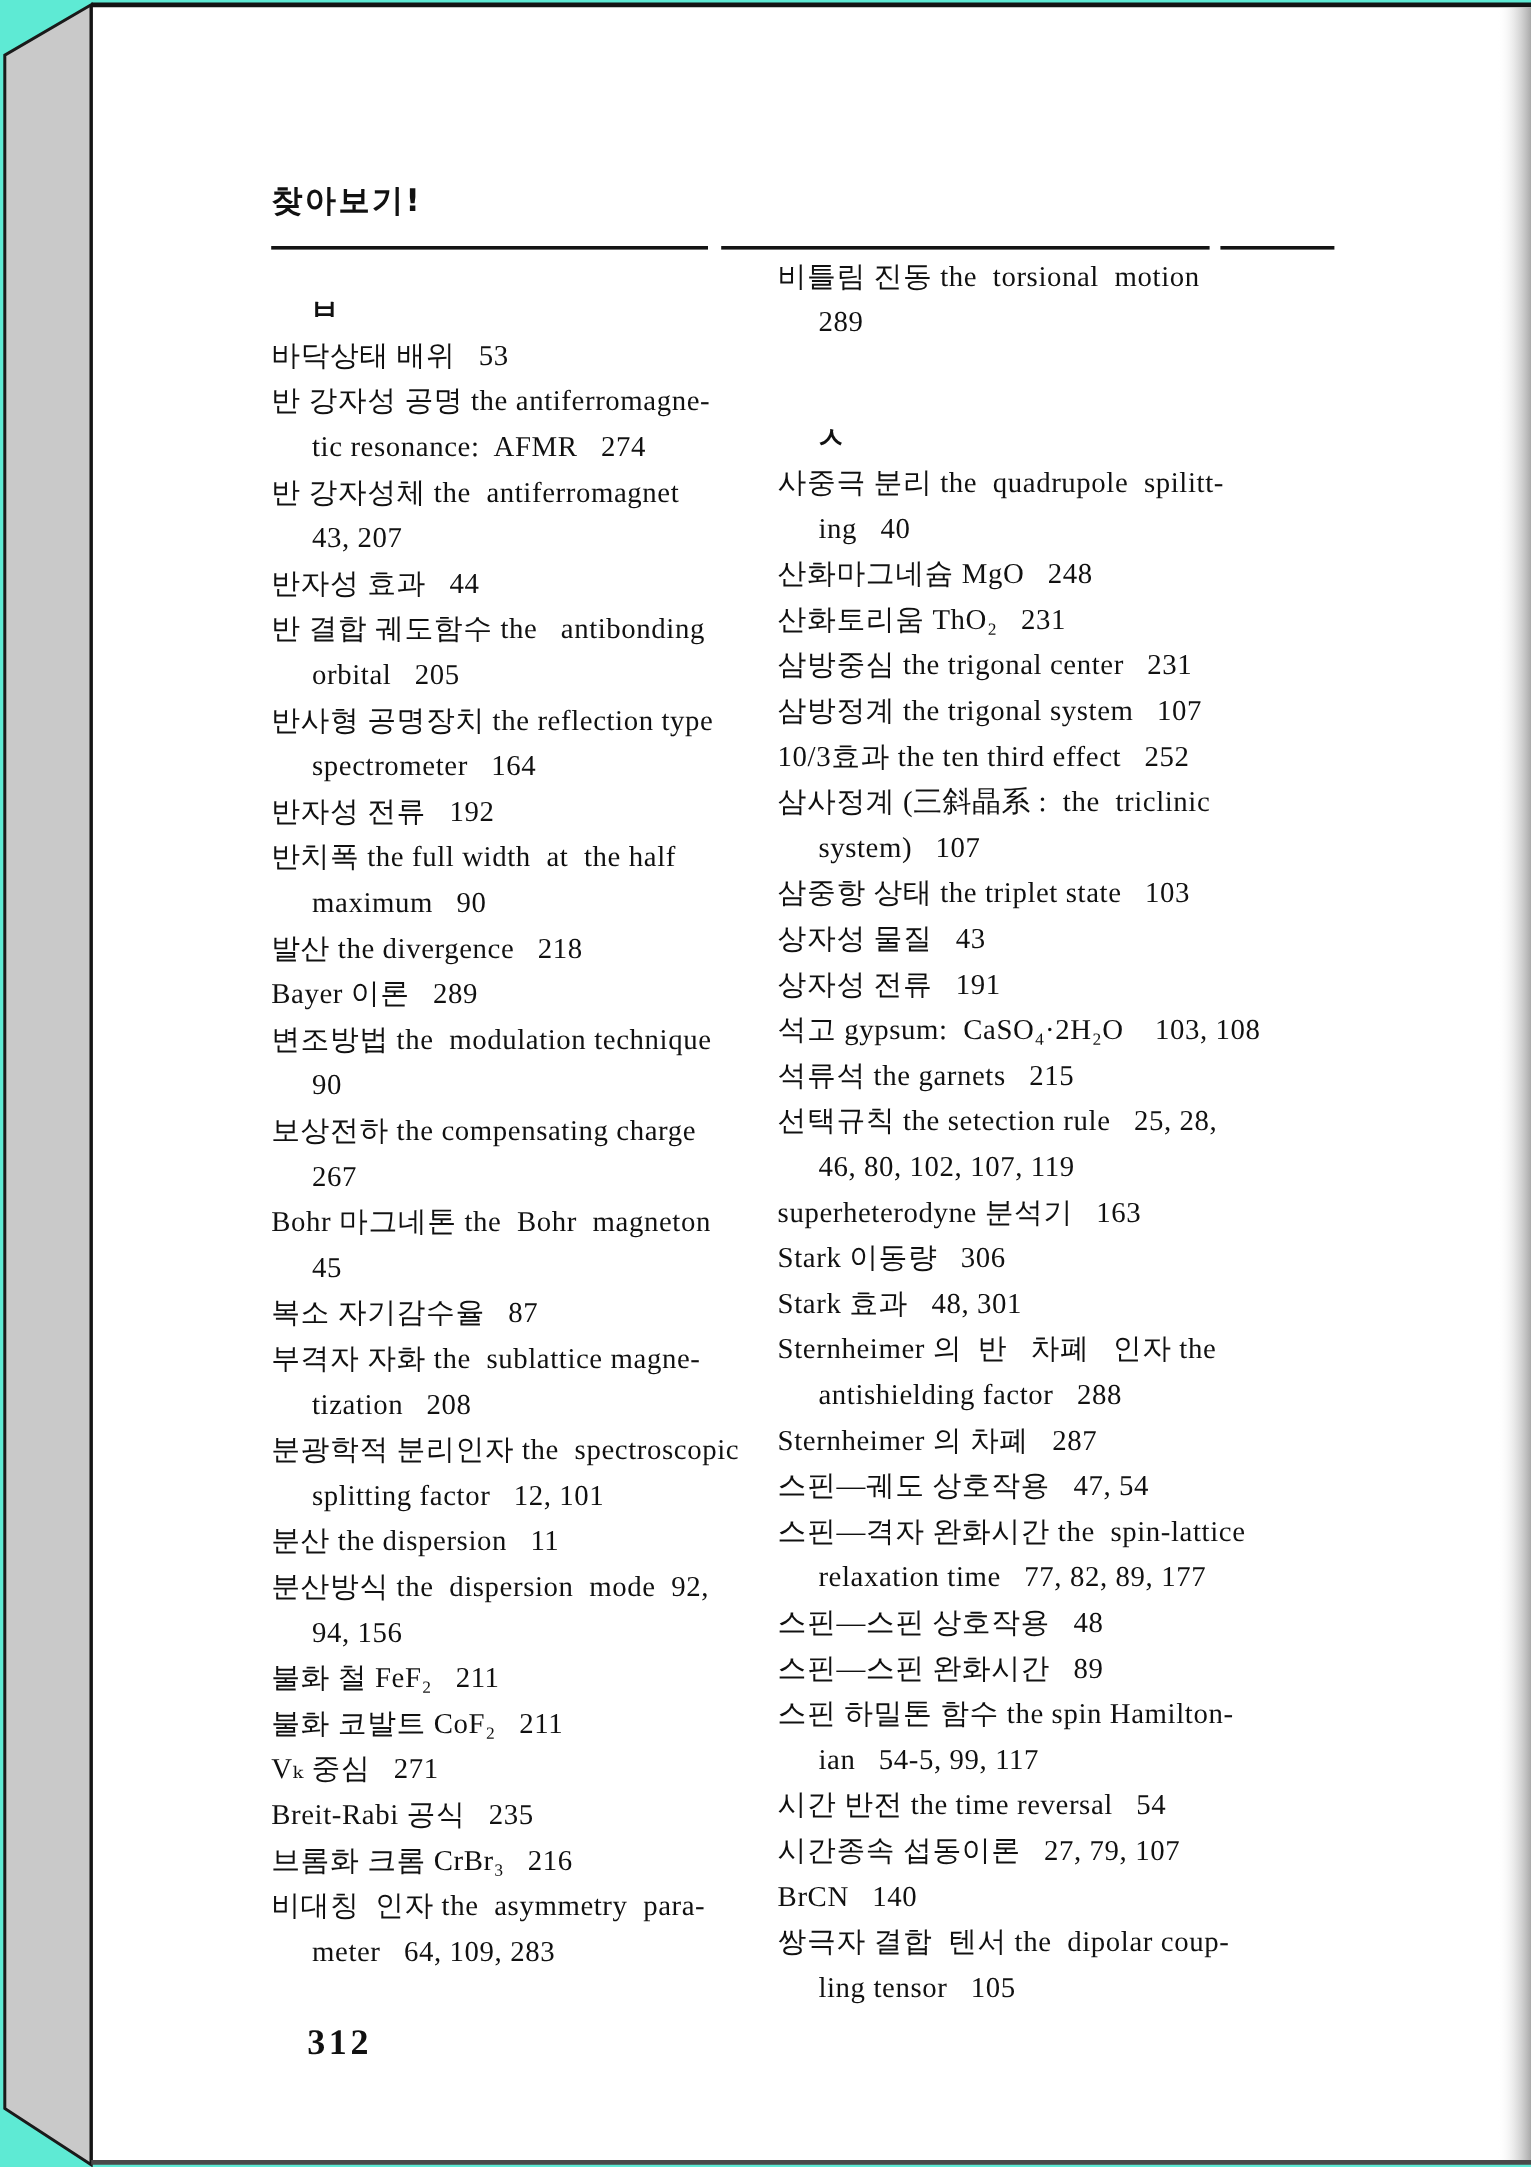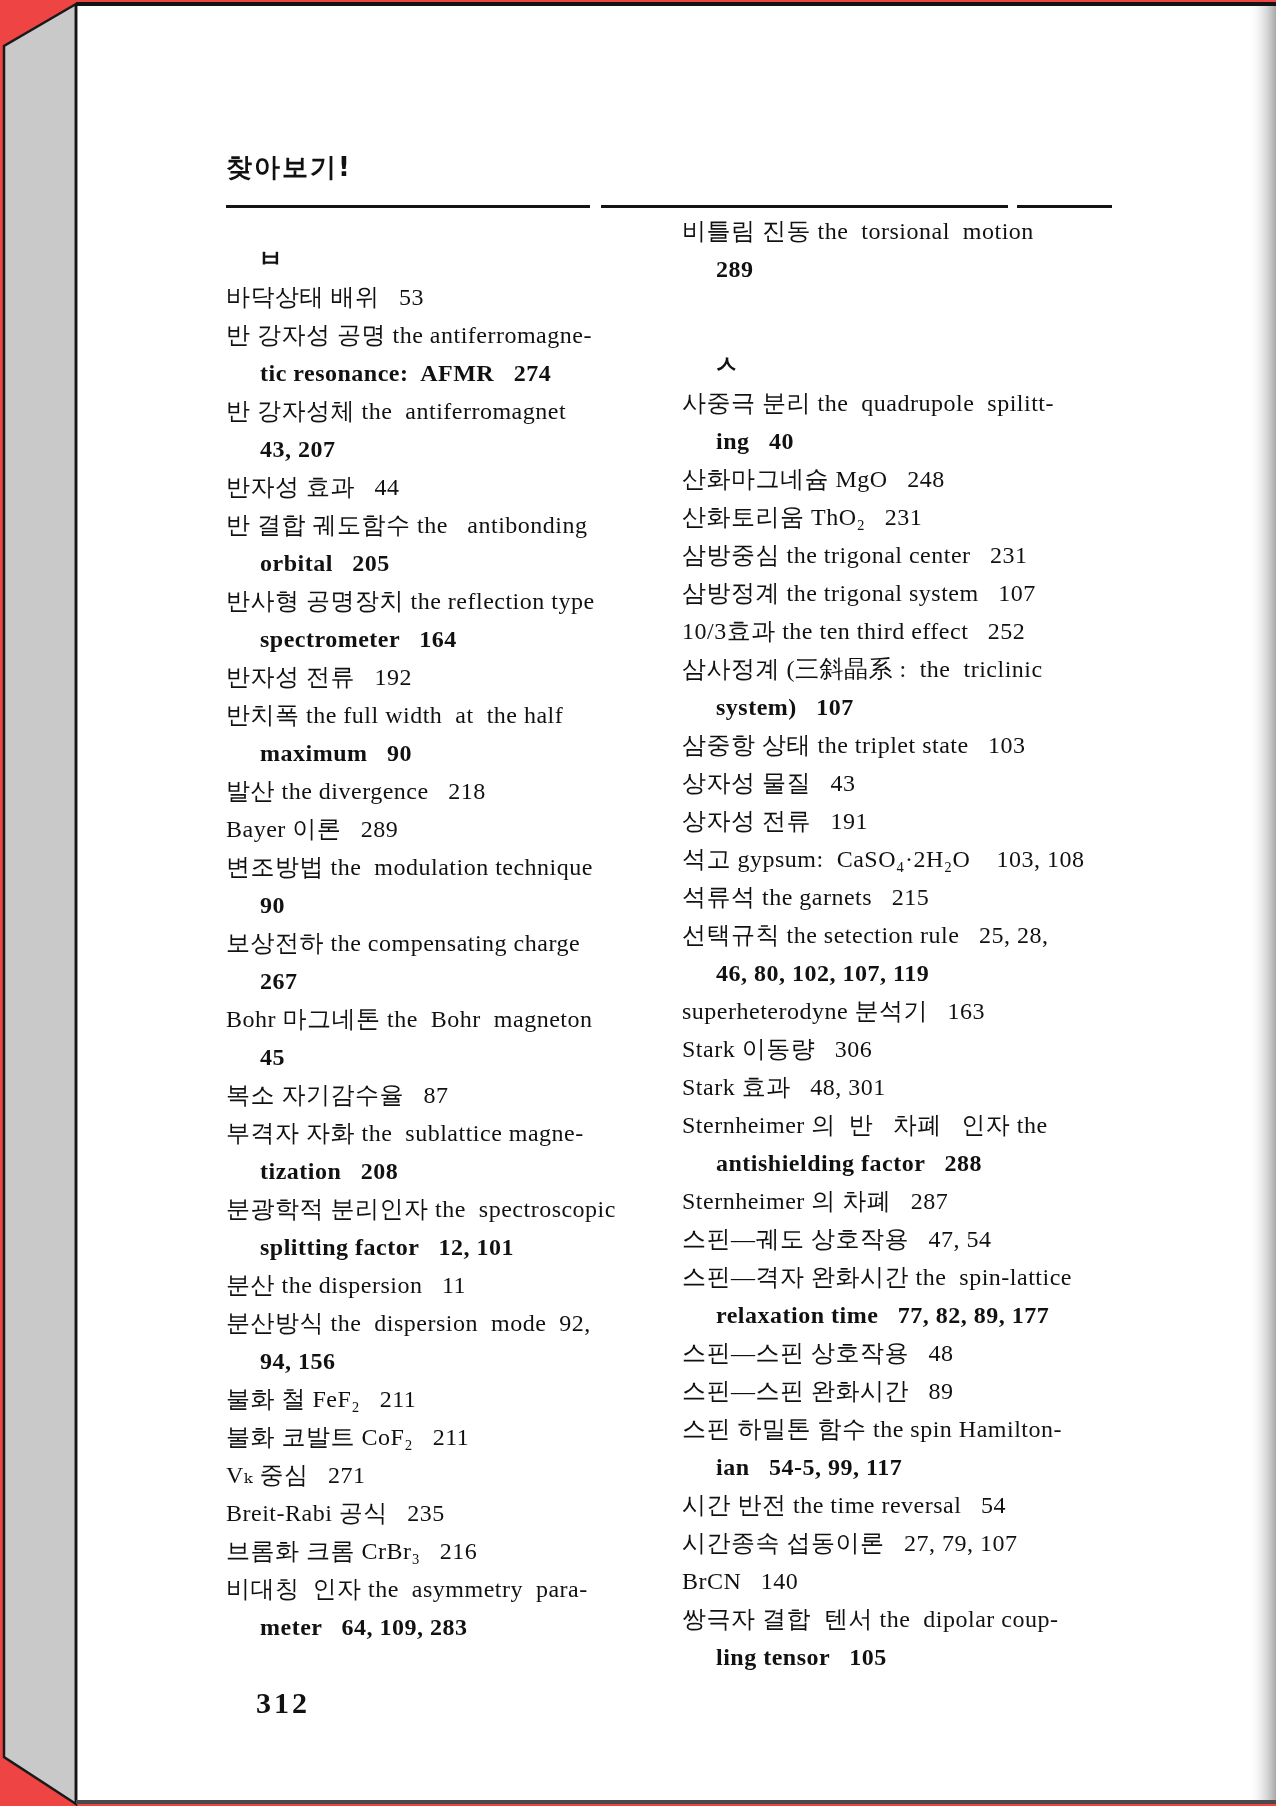--- a/index.html
+++ b/index.html
@@ -1,36 +1,36 @@
 <!DOCTYPE html>
 <html><head>
 <meta charset="utf-8">
 <style>
   html,body{margin:0;padding:0;background:#fdfdfd;}
   .canvas{
     position:relative;width:1276px;height:1806px;overflow:hidden;
-    background:#ef4444;
+    background:#5eead4;
     font-family:"Liberation Serif","DejaVu Serif",serif;
     color:#111;
   }
   .book-art{position:absolute;left:0;top:0;width:1276px;height:1806px;}
   .page-header{
     position:absolute;left:226px;top:150px;
     font-family:"DejaVu Sans","Liberation Sans",sans-serif;
     font-weight:bold;font-size:26px;letter-spacing:2px;
   }
   .rule{position:absolute;height:3px;background:#141414;top:205px;}
   .rule.seg1{left:226px;width:364px;}
   .rule.seg2{left:601px;width:407px;}
   .rule.seg3{left:1017px;width:95px;}
   .col{position:absolute;font-size:24px;white-space:pre;}
   .col-left{left:226px;top:240px;}
-  .col-right{left:648px;top:212px;margin-left:34px;}
+  .col-right{left:648px;top:212px;}
   .line{height:38px;line-height:38px;letter-spacing:0.5px;}
-  .line.cont{padding-left:34px;font-weight:bold;}
+  .line.cont{padding-left:34px;}
   .line.section{
     padding-left:32px;font-weight:bold;font-size:25px;
     font-family:"DejaVu Sans","Liberation Sans",sans-serif;
   }
   .line.spacer{height:58px;}
   .page-num{
     position:absolute;left:256px;top:1686px;
     font-size:30px;font-weight:bold;letter-spacing:3px;
   }
 </style>

